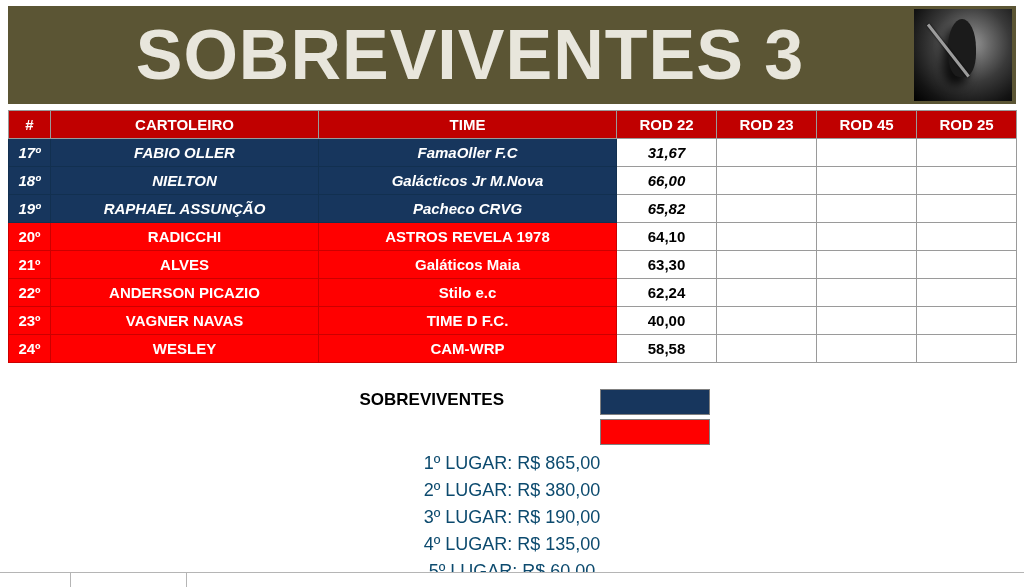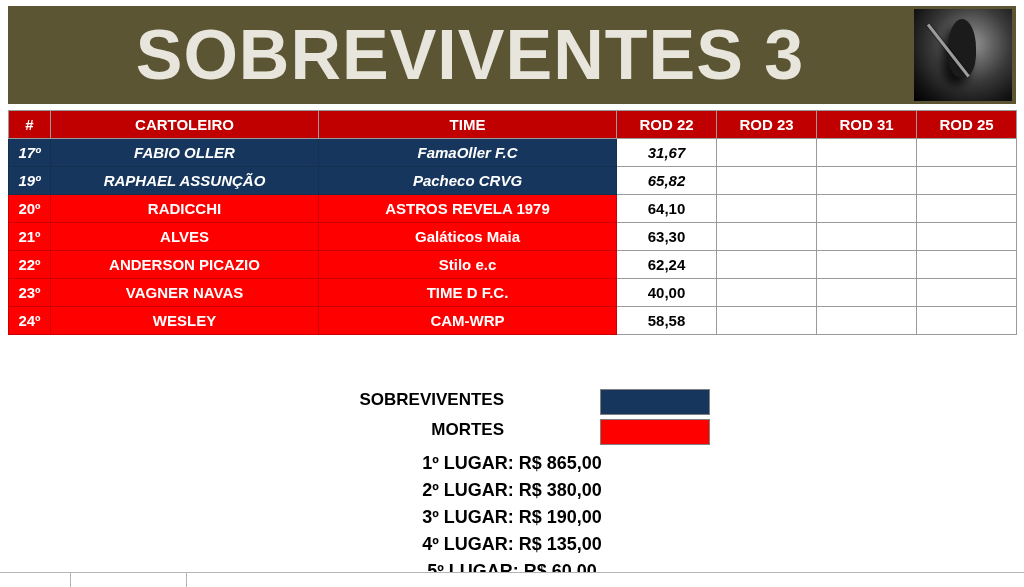--- a/index.html
+++ b/index.html
@@ -178,22 +178,22 @@
 
   .prizes {
     position: absolute;
     left: 0;
     top: 450px;
     width: 1024px;
     text-align: center;
   }
   .prize-line {
     font-size: 18px;
-    font-weight: bold;
-    color: #000000;
+    font-weight: normal;
+    color: #0c4a6e;
     line-height: 27px;
     white-space: nowrap;
   }
 
   
   .tabs-strip {
     position: absolute;
     left: 0;
     bottom: 0;
     width: 1024px;
@@ -232,47 +232,56 @@
       <col class="col-rod">
       <col class="col-rod">
     </colgroup>
     <thead>
       <tr>
         <th>#</th>
         <th>CARTOLEIRO</th>
         <th>TIME</th>
         <th>ROD 22</th>
         <th>ROD 23</th>
-        <th>ROD 31</th>
+        <th>ROD 45</th>
         <th>ROD 25</th>
       </tr>
     </thead>
     <tbody>
       <tr class="alive">
         <td class="pos">17º</td>
         <td>FABIO OLLER</td>
         <td>FamaOller F.C</td>
         <td class="score">31,67</td>
         <td class="blank"></td>
         <td class="blank"></td>
         <td class="blank"></td>
       </tr>
       <tr class="alive">
+        <td class="pos">18º</td>
+        <td>NIELTON</td>
+        <td>Galácticos Jr M.Nova</td>
+        <td class="score">66,00</td>
+        <td class="blank"></td>
+        <td class="blank"></td>
+        <td class="blank"></td>
+      </tr>
+      <tr class="alive">
         <td class="pos">19º</td>
         <td>RAPHAEL ASSUNÇÃO</td>
         <td>Pacheco CRVG</td>
         <td class="score">65,82</td>
         <td class="blank"></td>
         <td class="blank"></td>
         <td class="blank"></td>
       </tr>
       <tr class="dead">
         <td class="pos">20º</td>
         <td>RADICCHI</td>
-        <td>ASTROS REVELA 1979</td>
+        <td>ASTROS REVELA 1978</td>
         <td class="score">64,10</td>
         <td class="blank"></td>
         <td class="blank"></td>
         <td class="blank"></td>
       </tr>
       <tr class="dead">
         <td class="pos">21º</td>
         <td>ALVES</td>
         <td>Galáticos Maia</td>
         <td class="score">63,30</td>
@@ -309,21 +318,20 @@
       </tr>
     </tbody>
   </table>
 
   <div class="legend">
     <div class="legend-row">
       <div class="legend-label">SOBREVIVENTES</div>
       <div class="legend-swatch sw-alive"></div>
     </div>
     <div class="legend-row">
-      <div class="legend-label">MORTES</div>
       <div class="legend-swatch sw-dead"></div>
     </div>
   </div>
 
   <div class="prizes">
     <div class="prize-line">1º LUGAR: R$ 865,00</div>
     <div class="prize-line">2º LUGAR: R$ 380,00</div>
     <div class="prize-line">3º LUGAR: R$ 190,00</div>
     <div class="prize-line">4º LUGAR: R$ 135,00</div>
     <div class="prize-line">5º LUGAR: R$ 60,00</div>

